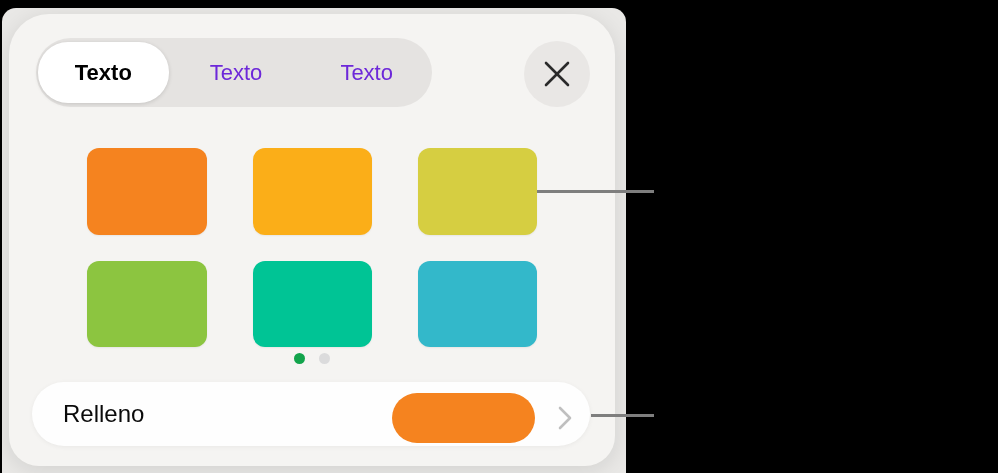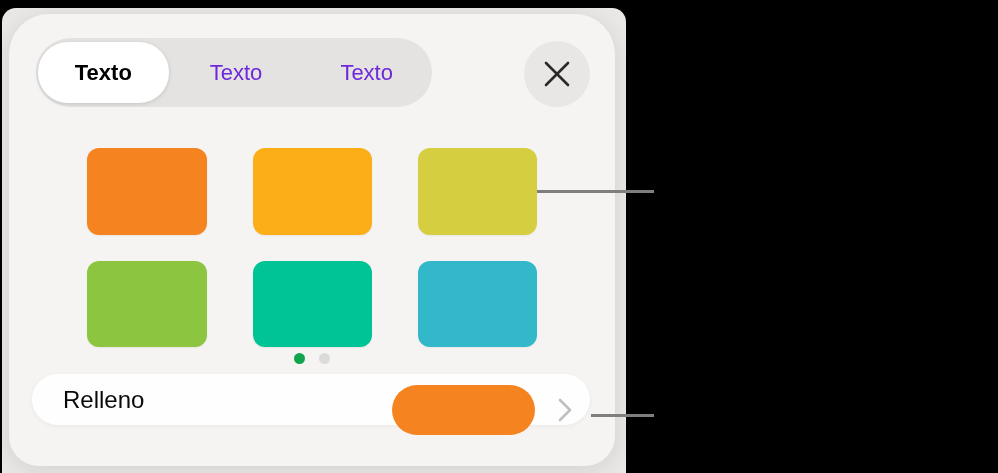--- a/index.html
+++ b/index.html
@@ -89,22 +89,22 @@
   
   .page-dots {
     position: absolute; left: 0; top: 339px;
     width: 606px;
     display: flex; justify-content: center; gap: 14px;
   }
   .dot { width: 11px; height: 11px; border-radius: 50%; }
 
   
   .fill-row {
-    position: absolute; left: 23px; top: 360px;
-    width: 558px; height: 51px;
+    position: absolute; left: 23px; top: 368px;
+    width: 558px; height: 64px;
     background: #fefefe;
     border-radius: 36px;
     box-shadow: 0 1px 5px rgba(0,0,0,0.05);
     display: flex; align-items: center;
     cursor: pointer;
   }
   .fill-label {
     margin-left: 31px;
     font-size: 24px;
     color: #0a0a0a;

